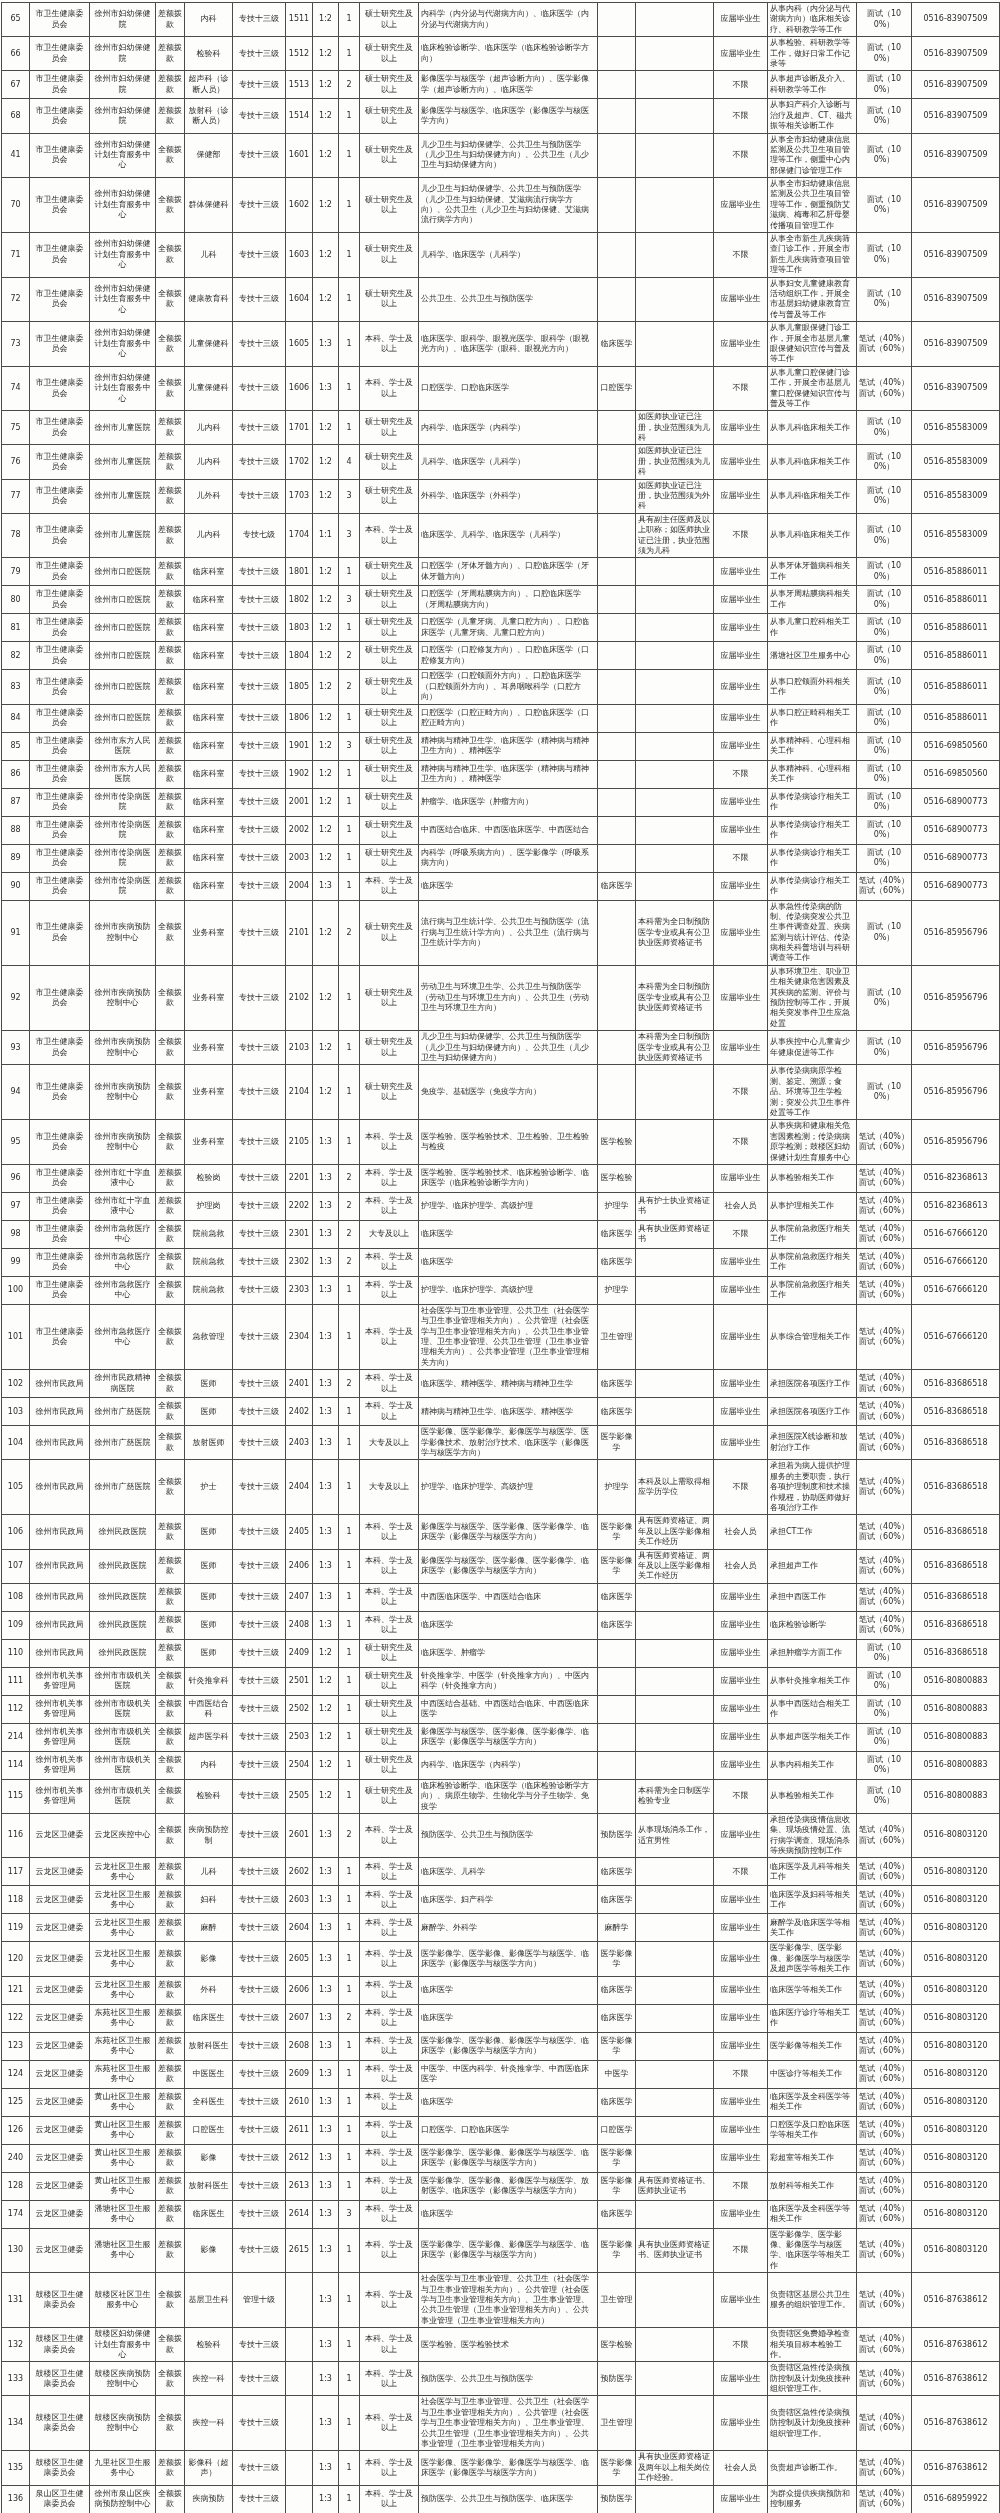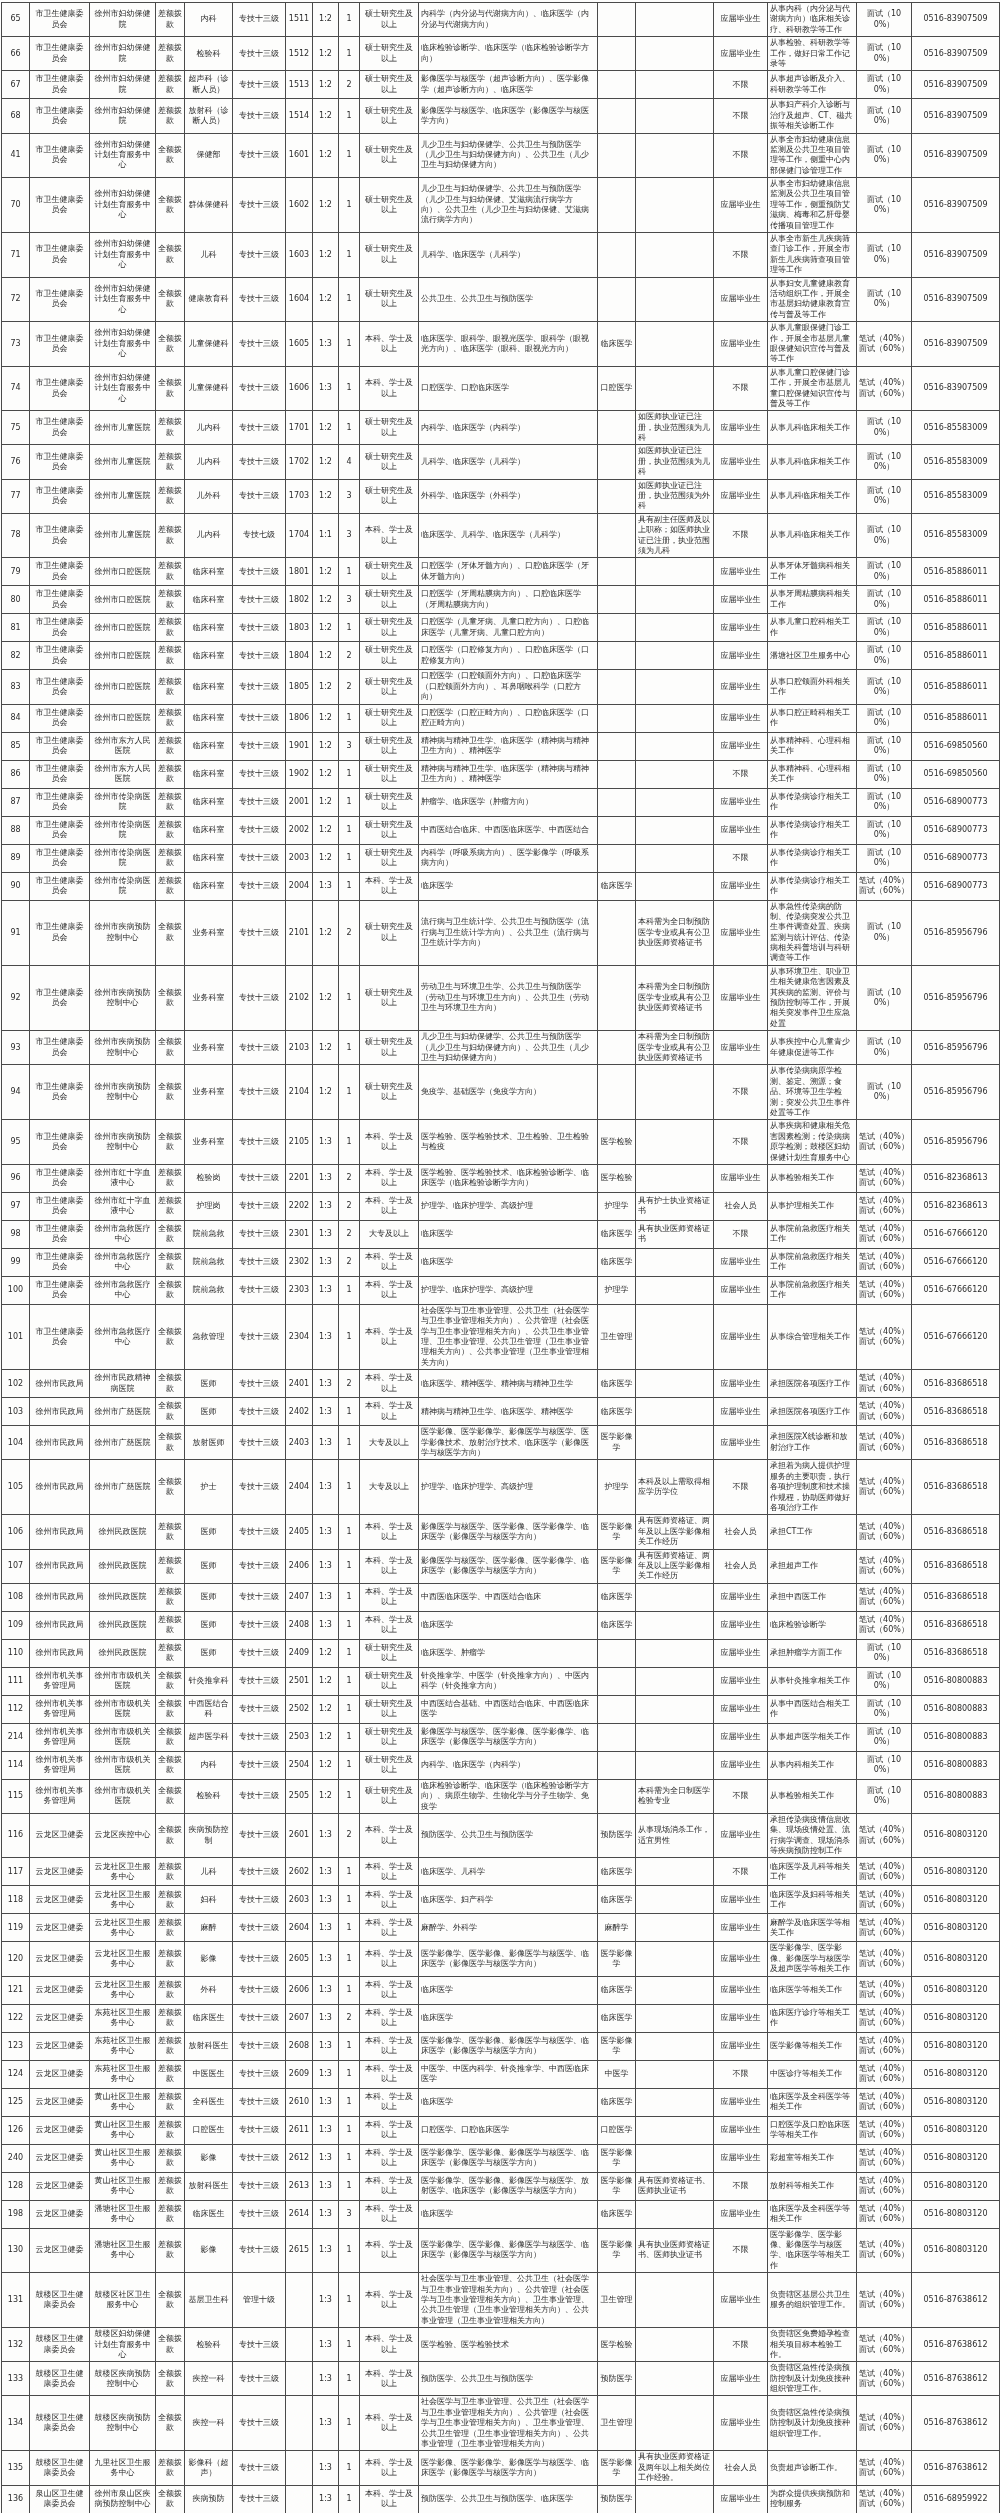--- a/index.html
+++ b/index.html
@@ -1249,21 +1249,21 @@
           <td>本科、学士及以上</td>
           <td class="major">医学影像学、医学影像、影像医学与核医学、放射医学、临床医学（影像医学与核医学方向）</td>
           <td>医学影像学</td>
           <td class="other">具有医师资格证书、医师执业证书</td>
           <td>不限</td>
           <td class="duty">放射科等相关工作</td>
           <td>笔试（40%）面试（60%）</td>
           <td>0516-80803120</td>
         </tr>
         <tr class="group-start">
-          <td>198</td>
+          <td>174</td>
           <td>云龙区卫健委</td>
           <td>潘塘社区卫生服务中心</td>
           <td>差额拨款</td>
           <td>临床医生</td>
           <td>专技十三级</td>
           <td>2614</td>
           <td>1:3</td>
           <td>3</td>
           <td>本科、学士及以上</td>
           <td class="major">临床医学</td>

